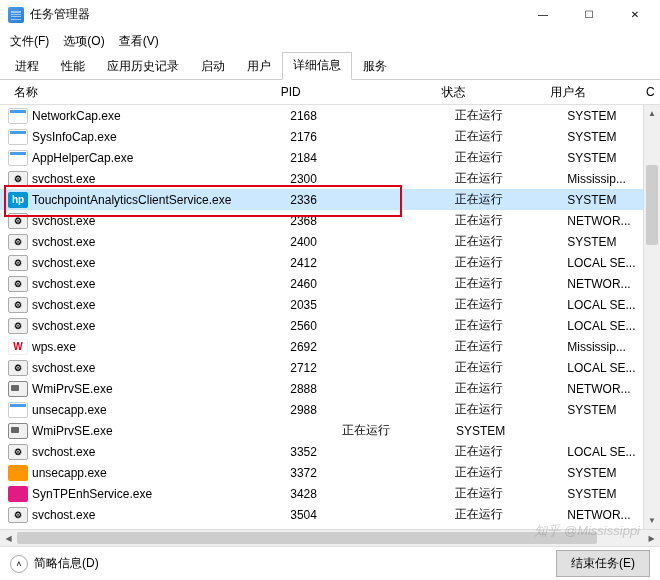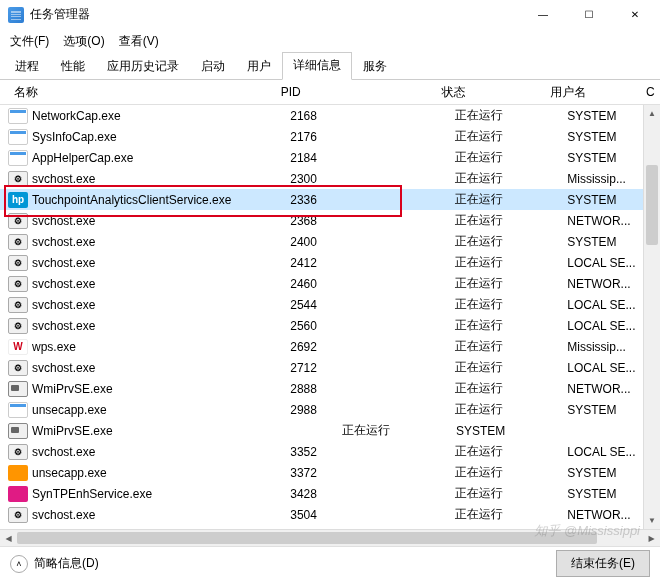--- a/index.html
+++ b/index.html
@@ -181,21 +181,21 @@
         </div>
         <div class="col-pid">2460</div>
         <div class="col-status">正在运行</div>
         <div class="col-user">NETWOR...</div>
       </div>
       <div class="row">
         <div class="col-name">
           <div class="proc-icon icon-gear"></div>
           <span>svchost.exe</span>
         </div>
-        <div class="col-pid">2544</div>
+        <div class="col-pid">2035</div>
         <div class="col-status">正在运行</div>
         <div class="col-user">LOCAL SE...</div>
       </div>
       <div class="row">
         <div class="col-name">
           <div class="proc-icon icon-gear"></div>
           <span>svchost.exe</span>
         </div>
         <div class="col-pid">2560</div>
         <div class="col-status">正在运行</div>

